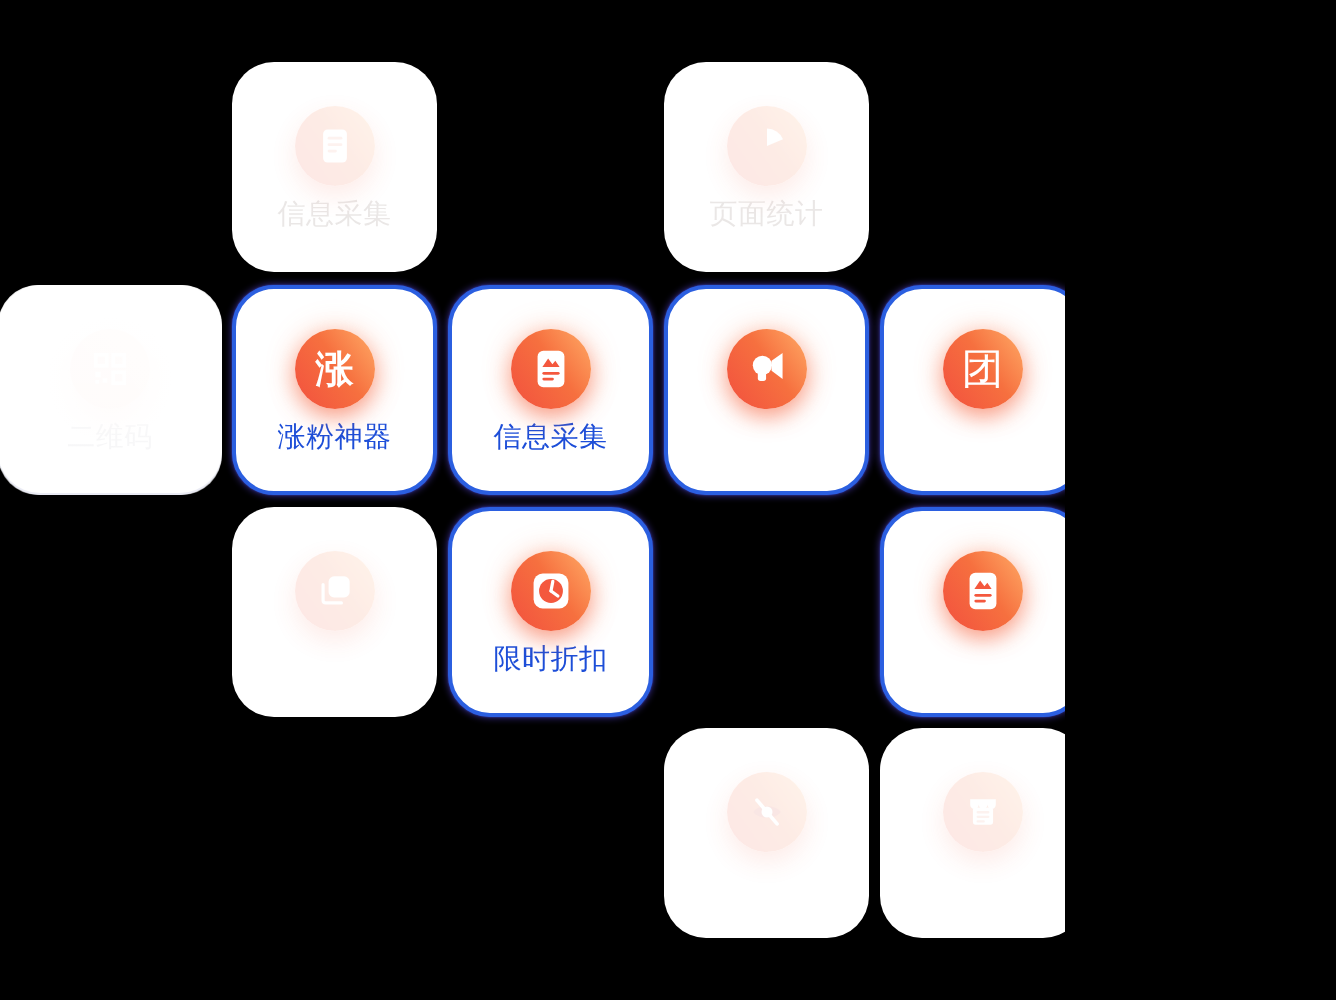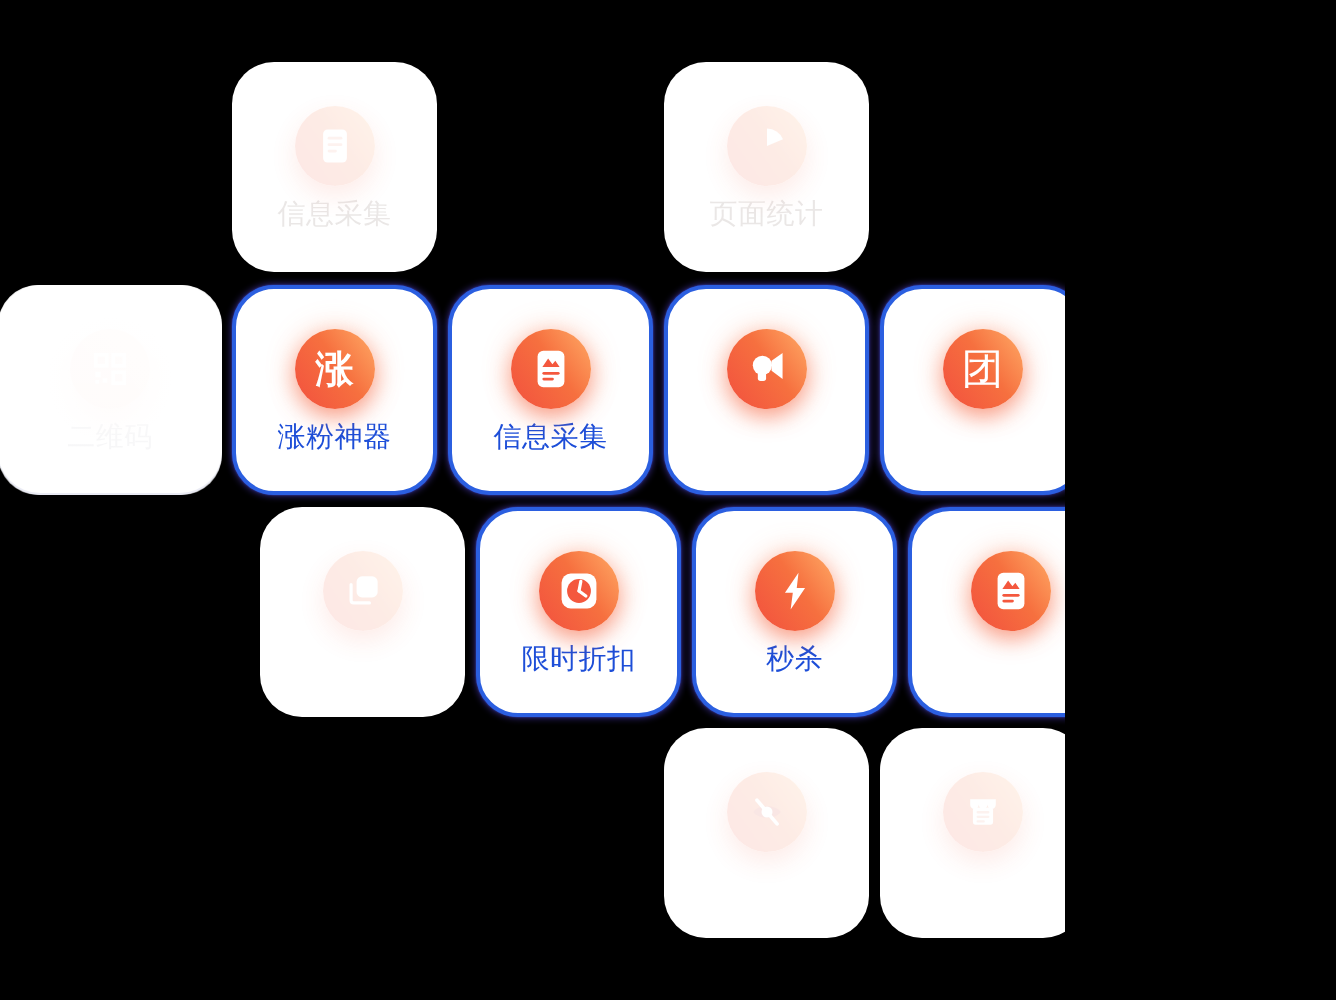--- a/index.html
+++ b/index.html
@@ -24,21 +24,21 @@
   .tile-label{margin-top:13px;text-align:center;font-size:28px;letter-spacing:.5px;
         color:#1d4ed8;line-height:30px;}
   .faded .tile-label{color:rgba(115,92,88,.15);}
   .edge-left .tile-label{color:rgba(100,100,118,.2);}
   .edge-right .tile-label{color:rgba(100,100,118,.2);text-align:left;padding-left:52px;}
   .wash{position:absolute;inset:0;border-radius:40px;pointer-events:none;}
   .wash-right{background:linear-gradient(100deg,rgba(255,255,255,0) 10%,#fff 62%);}
   .wash-left{background:linear-gradient(to bottom,rgba(255,255,255,.9) 0%,
         rgba(255,255,255,.86) 55%,rgba(255,255,255,.6) 100%);}
   
-  .r0{top:62px;}.r1{top:285px;}.r2{top:507px;margin-left:28px;}.r3{top:728px;}
+  .r0{top:62px;}.r1{top:285px;}.r2{top:507px;}.r3{top:728px;}
   .c1{left:232px;}.c2{left:448px;}.c3{left:664px;}.c4{left:880px;}
   .edgeL{left:-2px;width:224px;}
   .edgeR{left:1100px;width:224px;}
 </style>
 </head>
 <body>
 
 <div class="stage">
 
   <div class="card faded r0 c1">
@@ -140,28 +140,20 @@
       <svg width="44" height="44" viewBox="0 0 48 48">
         <rect x="5" y="5" width="38" height="38" rx="10" fill="#fff"></rect>
         <circle cx="24" cy="24" r="13" fill="#f4583e"></circle>
         <path d="M24 24 L26 13.5" stroke="#fff" stroke-width="3.5" stroke-linecap="round"></path>
         <path d="M24 24 L31.5 29.5" stroke="#fff" stroke-width="3.5" stroke-linecap="round"></path>
       </svg>
     </div>
     <div class="tile-label">限时折扣</div>
   </div>
 
-  <div class="card active r2 c3">
-    <div class="tile-icon">
-      <svg width="42" height="42" viewBox="0 0 48 48">
-        <path d="M28 3 L12.5 26 L21.5 26 L19 45 L35.5 20.5 L26 20.5 Z" fill="#fff"></path>
-      </svg>
-    </div>
-    <div class="tile-label">秒杀</div>
-  </div>
 
   <div class="card active r2 c4">
     <div class="tile-icon">
       <svg width="46" height="46" viewBox="0 0 48 48">
         <rect x="10" y="5" width="28" height="38" rx="6" fill="#fff"></rect>
         <path d="M15 22 L21 13 L25.5 19 L28.5 15.5 L33 22 Z" fill="#f4583e"></path>
         <rect x="15" y="27" width="18" height="3" rx="1.5" fill="#f4583e"></rect>
         <rect x="15" y="33" width="12" height="3" rx="1.5" fill="#f4583e"></rect>
       </svg>
     </div>

